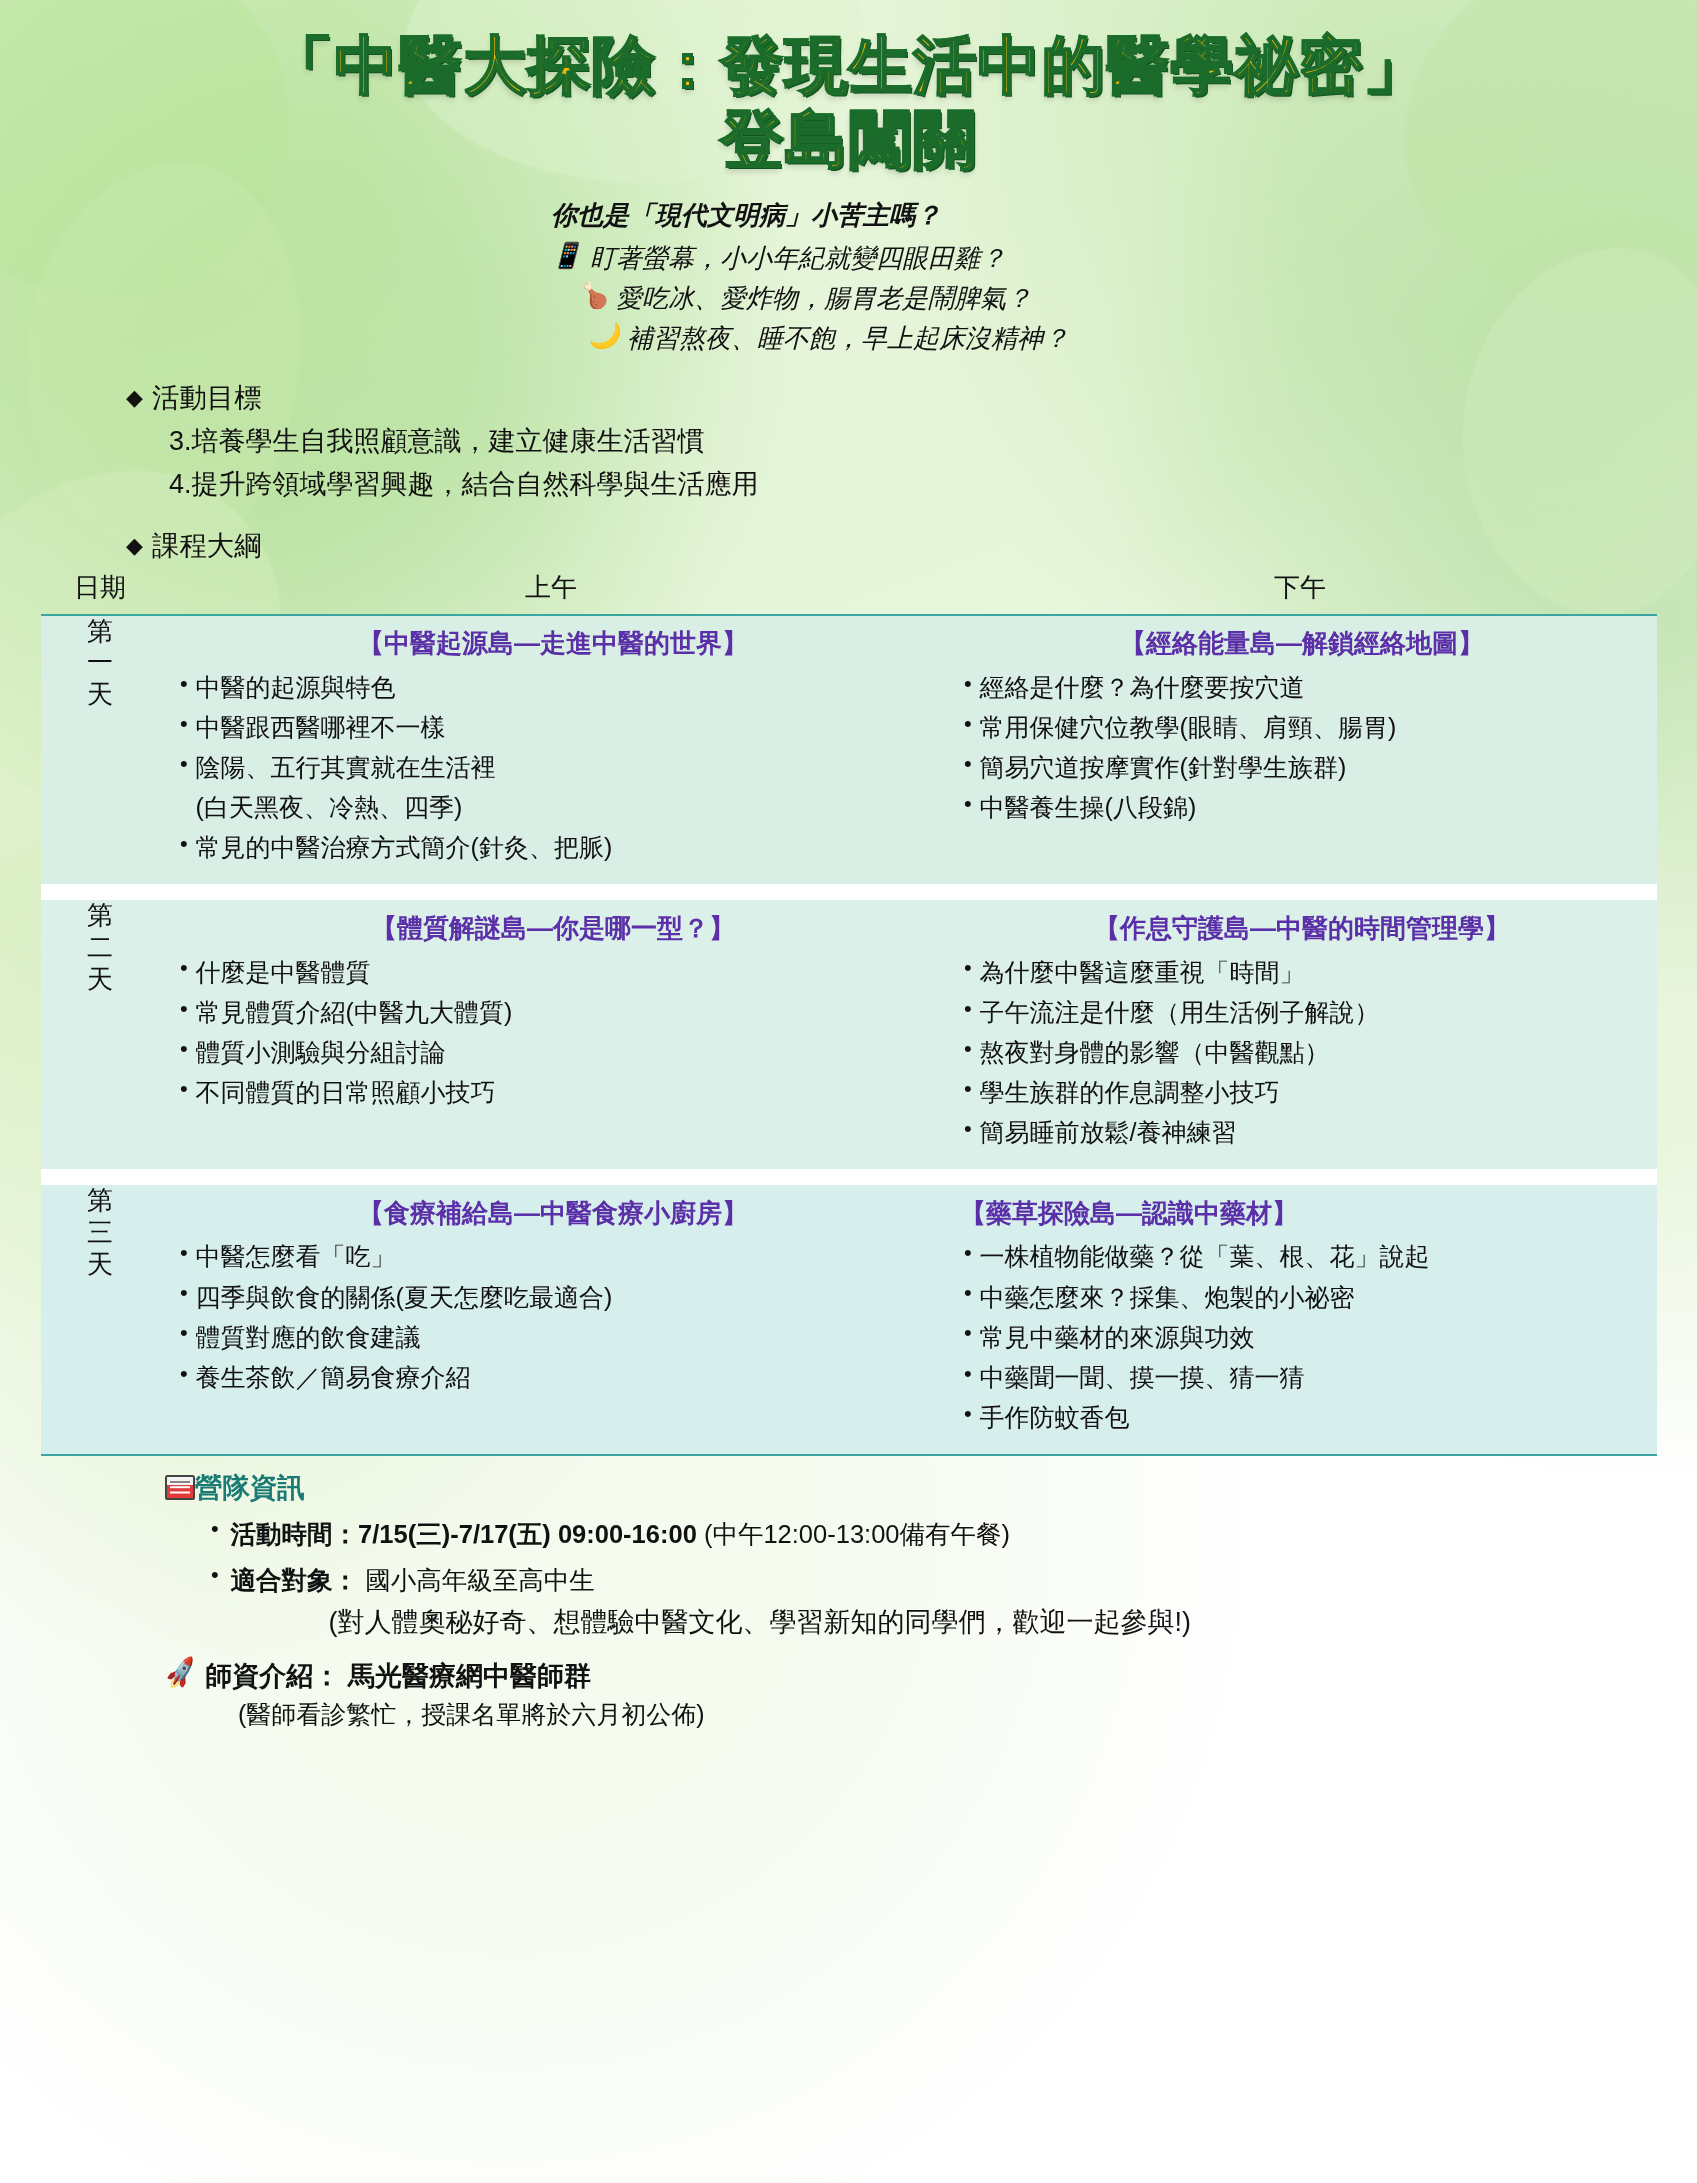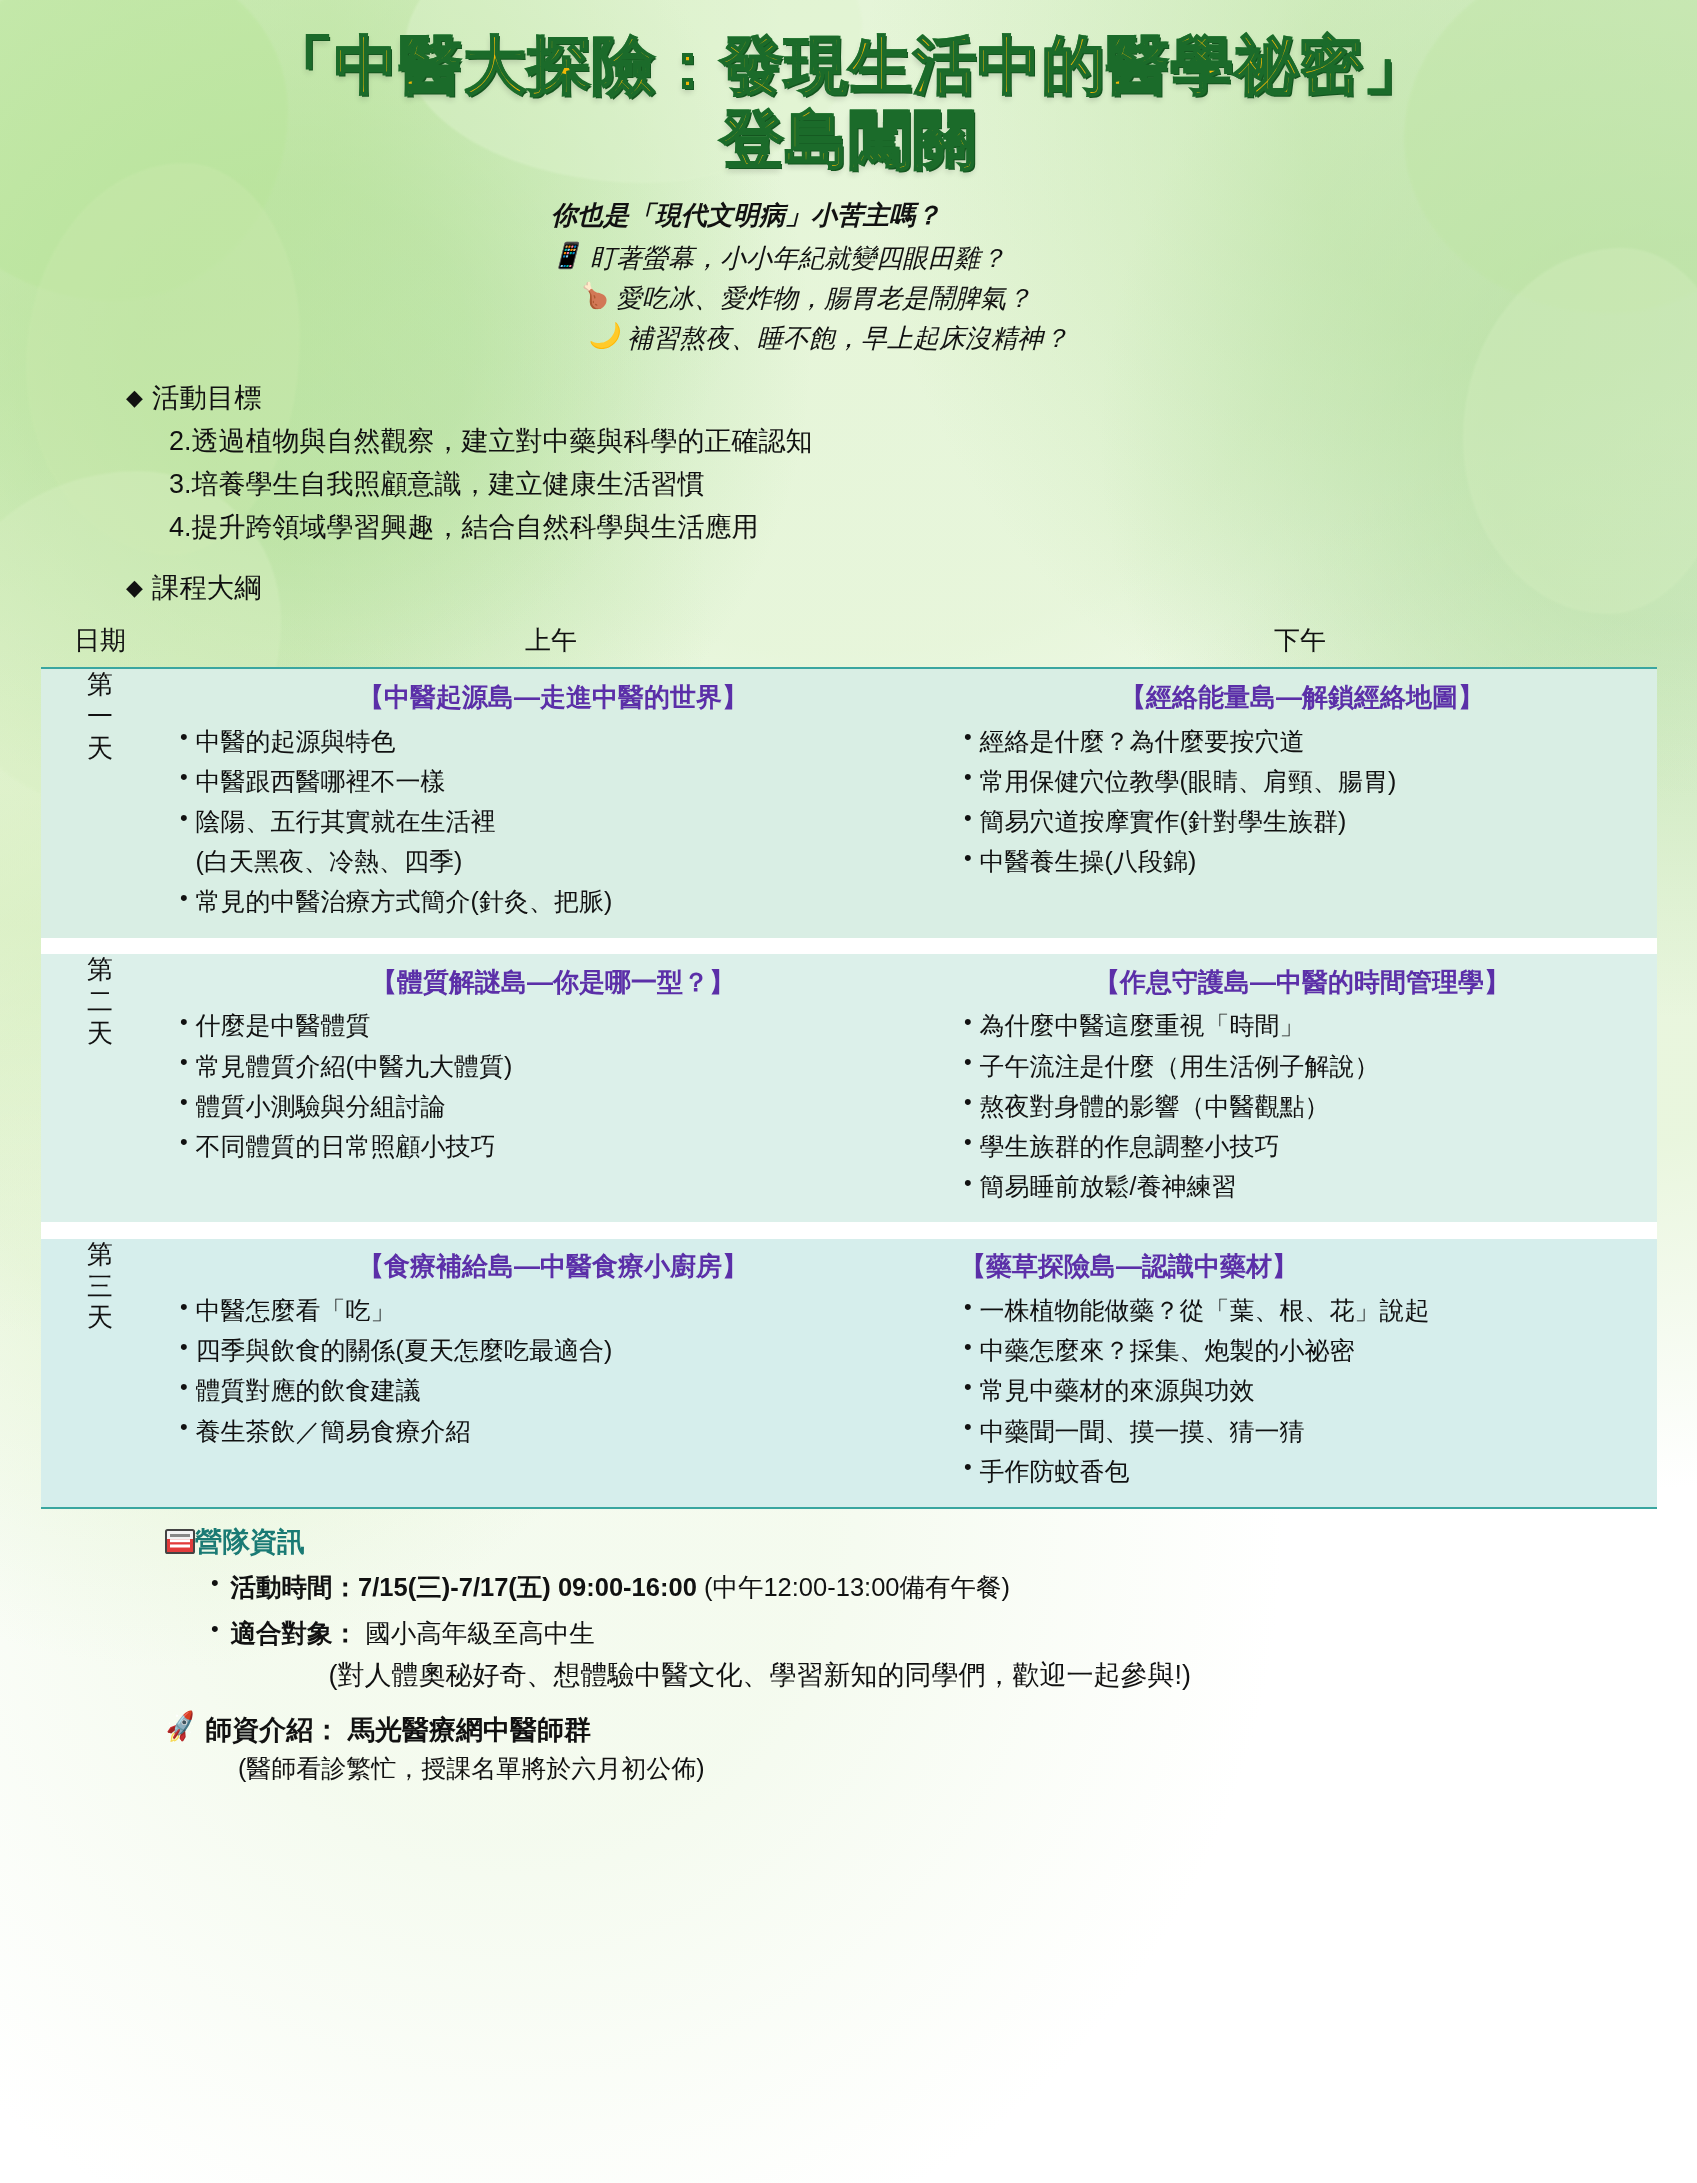--- a/index.html
+++ b/index.html
@@ -121,21 +121,21 @@
   .goals {
     margin-top: 3.9px;
     padding-left: 128px;
     font-size: 27px;
     line-height: 1.58;
     color: #111;
   }
 
   
   .table {
-    margin-top: 13px;
+    margin-top: 2px;
     width: 100%;
     border-collapse: collapse;
     table-layout: fixed;
   }
   .table th, .table td { vertical-align: top; }
   .thead-row th {
     font-size: 26px;
     font-weight: 400;
     color: #111;
     padding: 3.9px 0 9.1px 0;
@@ -308,21 +308,20 @@
       <span>補習熬夜、睡不飽，早上起床沒精神？</span>
     </div>
   </div>
 
 
   <div class="sec-head">
     <span class="diamond">◆</span>
     <span>活動目標</span>
   </div>
   <div class="goals">
-    <div>2.透過植物與自然觀察，建立對中藥與科學的正確認知</div>
     <div>3.培養學生自我照顧意識，建立健康生活習慣</div>
     <div>4.提升跨領域學習興趣，結合自然科學與生活應用</div>
   </div>
 
   <div class="sec-head">
     <span class="diamond">◆</span>
     <span>課程大綱</span>
   </div>
 
   <table class="table">

